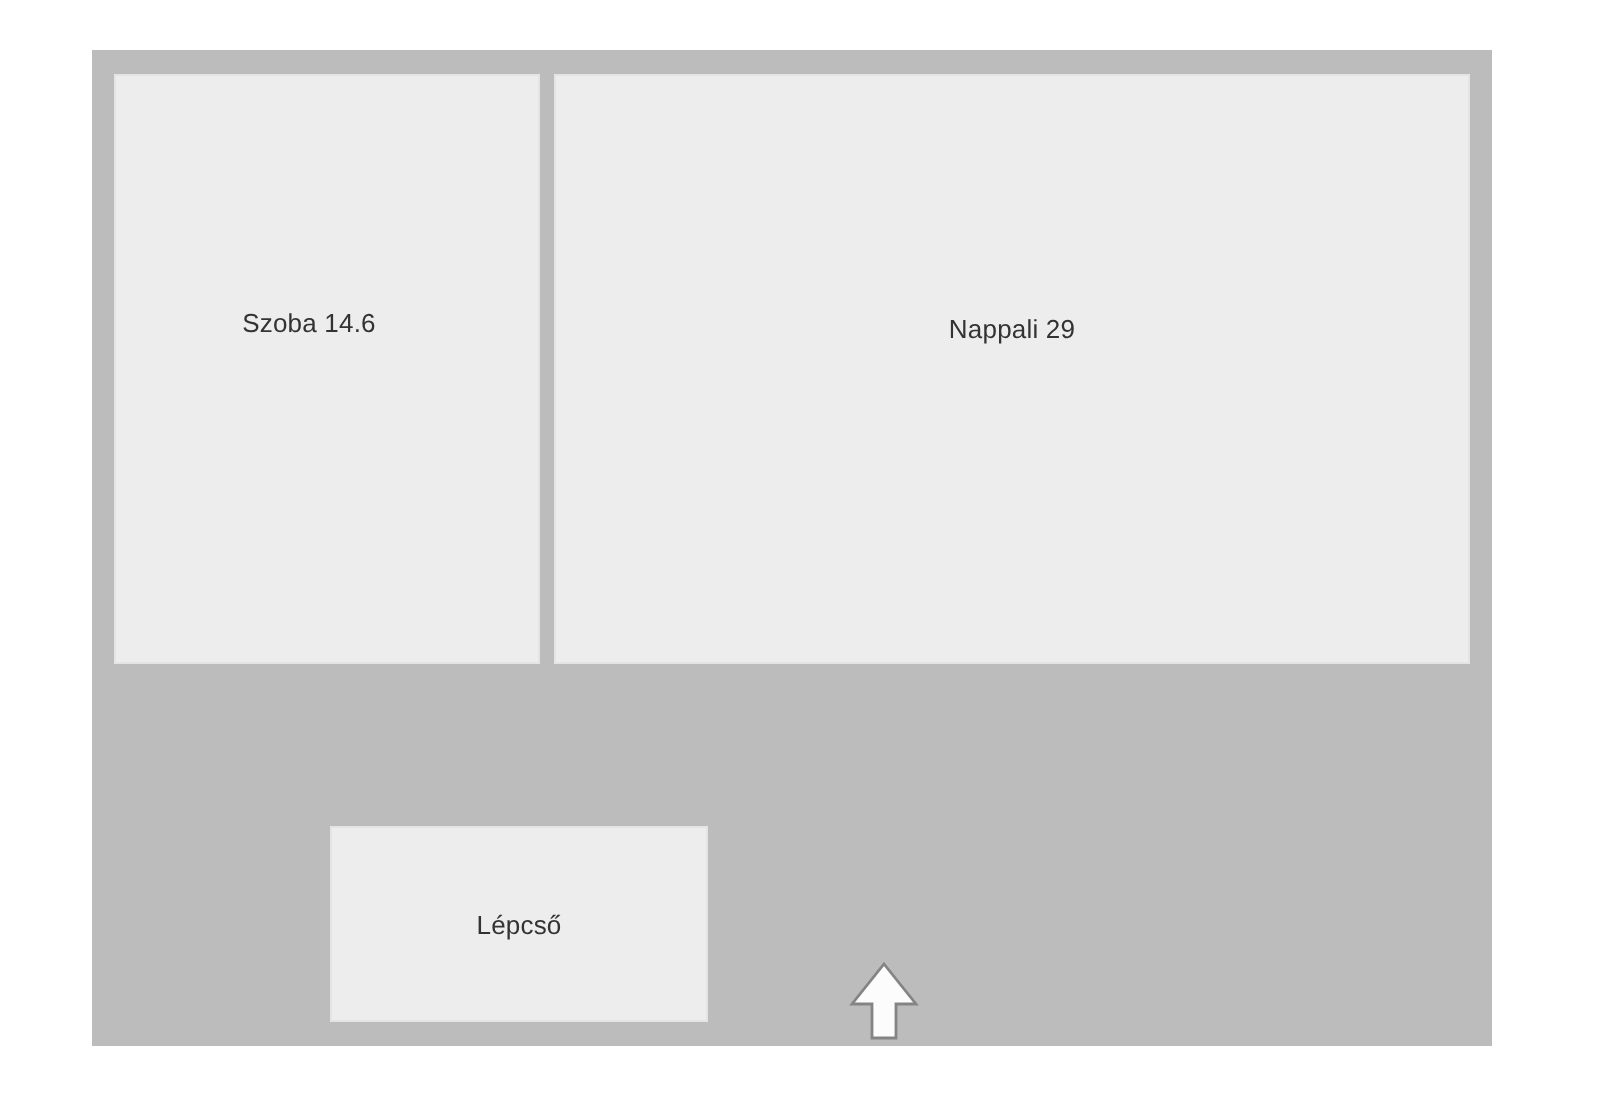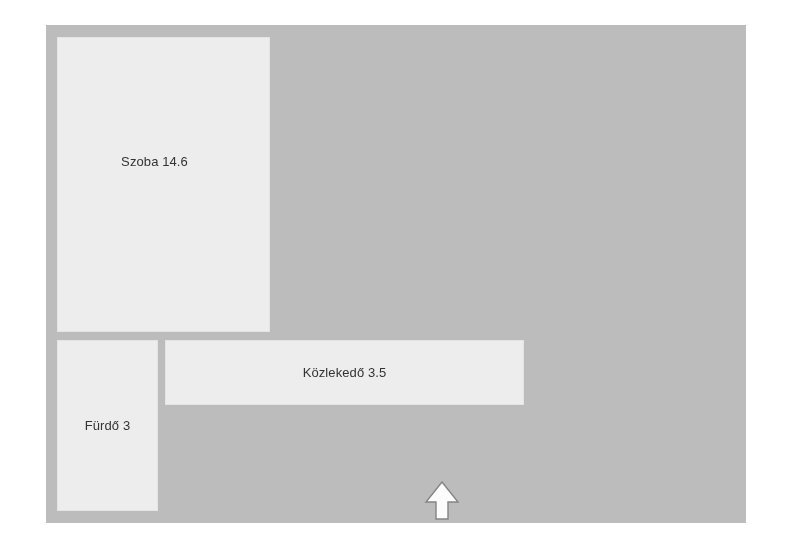--- a/index.html
+++ b/index.html
@@ -68,29 +68,29 @@
 </head>
 <body>
 
 <div class="canvas">
   <div class="plan">
 
     <div class="room room-szoba">
       <span class="room-label label-up-left">Szoba 14.6</span>
     </div>
 
-
-    <div class="room room-furdo">
-      <span class="room-label">Fürdő 3</span>
+    <div class="room room-nappali">
+      <span class="room-label label-up">Nappali 29</span>
     </div>
 
-    <div class="room room-kozlekedo">
-      <span class="room-label">Közlekedő 3.5</span>
+
+
+    <div class="room room-lepcso">
+      <span class="room-label">Lépcső</span>
     </div>
-
 
 
 
     <div class="entrance">
       <svg viewBox="0 0 36 39" xmlns="http://www.w3.org/2000/svg">
         <path d="M18 1 L34 21 L24 21 L24 38 L12 38 L12 21 L2 21 Z" style="fill:var(--arrow-fill,#fcfcfc); stroke:var(--arrow-stroke,#848484); stroke-width:1.4; stroke-linejoin:miter;"></path>
       </svg>
     </div>
 
   </div>

